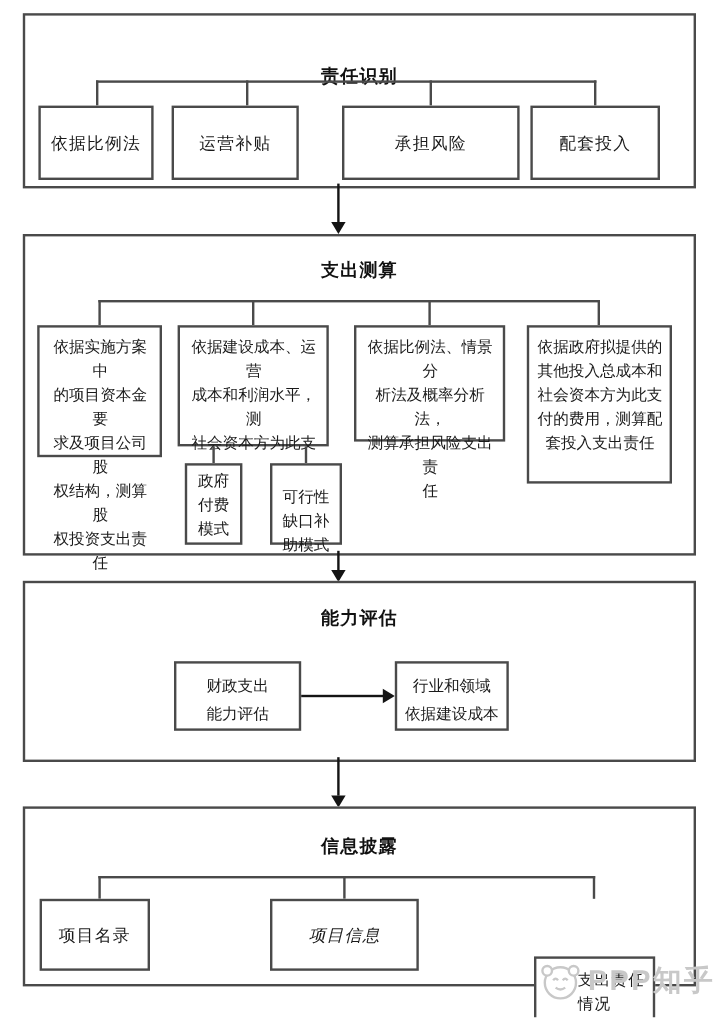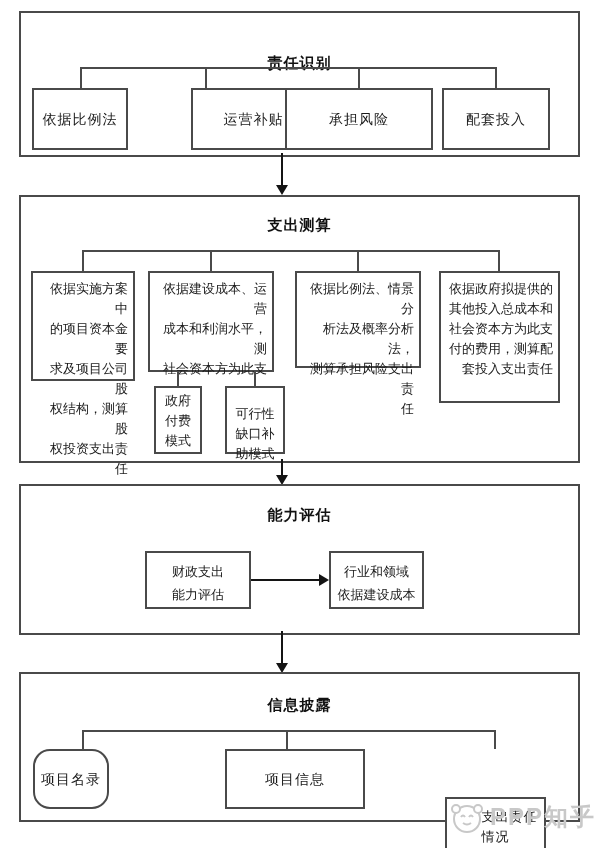--- a/index.html
+++ b/index.html
@@ -7,21 +7,21 @@
   .canvas{position:relative;width:600px;height:848px;background:#ffffff;overflow:hidden;}
 
   
   .section{position:absolute;left:19px;width:557px;border:2px solid #4a4a4a;background:#fff;}
   .sec-title{position:absolute;left:0;width:100%;text-align:center;font-size:15px;font-weight:700;
              letter-spacing:1px;color:#111;}
   .node{position:absolute;border:2px solid #4a4a4a;background:#fff;box-sizing:border-box;
         font-size:13px;line-height:20px;color:#1a1a1a;white-space:pre-line;}
   .node.center{display:flex;align-items:center;justify-content:center;font-size:14px;
                letter-spacing:1px;white-space:pre-line;text-align:center;}
-  .node.paragraph{padding:6px 5px 0 6px;text-align:right;}
+  .node.paragraph{padding:6px 5px 0 6px;text-align:center;}
   .hline{position:absolute;height:2px;background:#4a4a4a;}
   .vline{position:absolute;width:2px;background:#4a4a4a;}
   .arrow-shaft-v{position:absolute;width:2px;background:#141414;}
   .arrow-head-down{position:absolute;width:0;height:0;border-left:6px solid transparent;
                    border-right:6px solid transparent;border-top:10px solid #141414;}
   .arrow-shaft-h{position:absolute;height:2px;background:#141414;}
   .arrow-head-right{position:absolute;width:0;height:0;border-top:6px solid transparent;
                     border-bottom:6px solid transparent;border-left:10px solid #141414;}
 
   
@@ -29,21 +29,21 @@
   #s2{top:195px;height:264px;}
   #s3{top:484px;height:147px;}
   #s4{top:672px;height:146px;}
 
   
   #s1 .sec-title{top:22px;margin-top:19px;}
   .s1-hline{top:54px;left:59px;width:417px;}
   .s1-stub{top:54px;height:21px;}
   .s1-row{top:75px;height:62px;}
   #s1-b1{left:11px;width:96px;}
-  #s1-b2{left:122px;width:125px;margin-left:48px;}
+  #s1-b2{left:122px;width:106px;}
   #s1-b3{left:264px;width:148px;}
   #s1-b4{left:421px;width:108px;}
 
   
   #s2 .sec-title{top:19px;}
   .s2-hline{top:53px;left:61px;width:418px;}
   .s2-stub{top:53px;height:21px;}
   #s2-b1{left:10px;top:74px;width:104px;height:110px;}
   #s2-b2{left:127px;top:74px;width:126px;height:101px;}
   #s2-b3{left:274px;top:74px;width:126px;height:97px;}
@@ -58,22 +58,22 @@
   #s3-b1{left:124px;top:65px;width:106px;height:58px;padding-top:7px;text-align:center;line-height:23px;}
   #s3-b2{left:308px;top:65px;width:95px;height:58px;padding-top:7px;text-align:center;line-height:23px;}
   .s3-arrow-shaft{top:93px;left:230px;width:70px;}
   .s3-arrow-head{top:88px;left:298px;}
 
   
   #s4 .sec-title{top:22px;}
   .s4-hline{top:56px;left:61px;width:414px;}
   .s4-stub{top:56px;height:19px;}
   .s4-row{top:75px;height:60px;}
-  #s4-b1{left:12px;width:76px;border-radius:17px;}
-  #s4-b2{left:204px;width:140px;}
+  #s4-b1{left:12px;width:92px;}
+  #s4-b2{left:204px;width:124px;font-style:italic;}
   #s4-b3{left:424px;width:101px;font-size:13px;line-height:20px;margin-top:48px;}
 
   
   .a1s{left:281px;top:153px;height:32px;} .a1h{left:276px;top:185px;}
   .a2s{left:281px;top:459px;height:16px;} .a2h{left:276px;top:475px;}
   .a3s{left:281px;top:631px;height:32px;} .a3h{left:276px;top:663px;}
 
   
   .watermark{position:absolute;left:448px;top:798px;display:flex;align-items:center;z-index:3;}
   .wm-text{font-size:24px;font-weight:700;color:#c8c8c8;letter-spacing:2px;margin-left:4px;}

